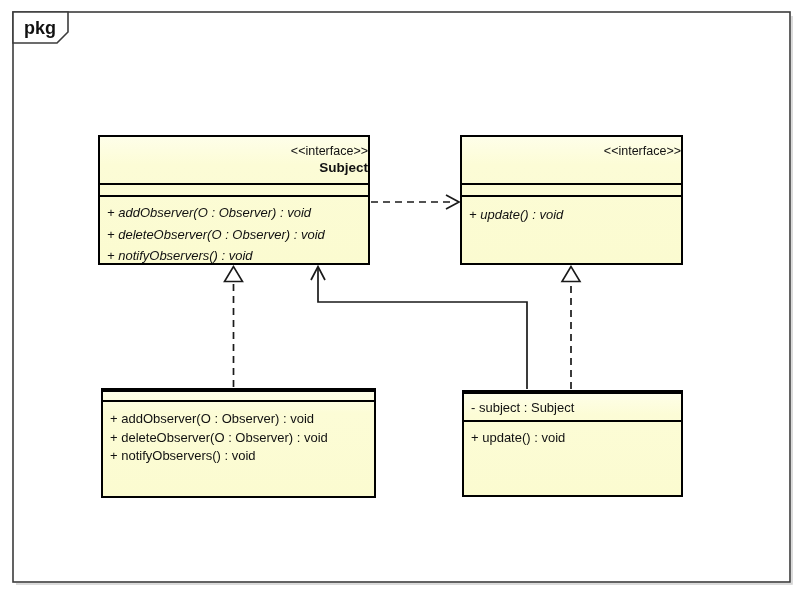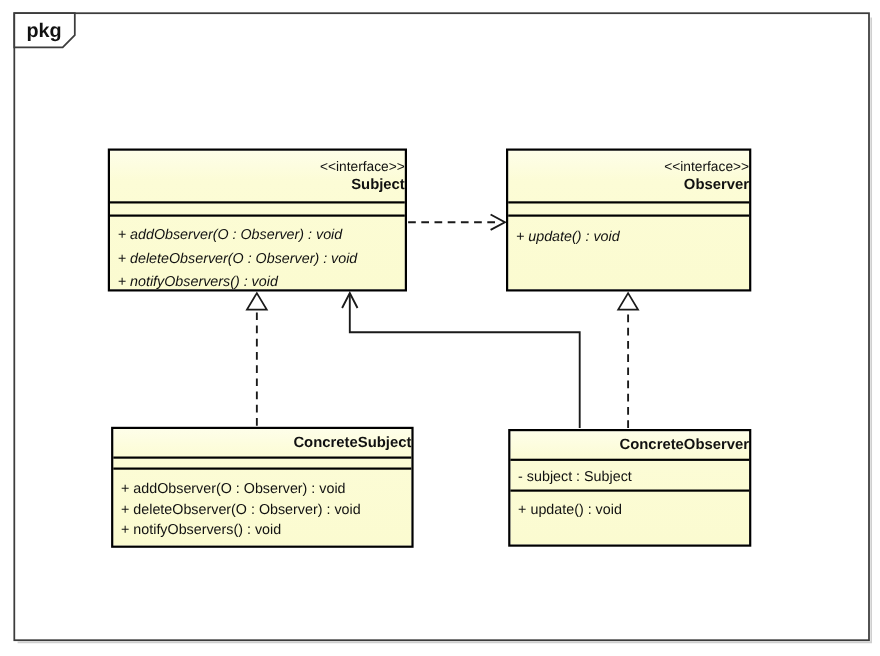--- a/index.html
+++ b/index.html
@@ -94,44 +94,37 @@
     <div class="ops">
       <div>+ addObserver(O : Observer) : void</div>
       <div>+ deleteObserver(O : Observer) : void</div>
       <div>+ notifyObservers() : void</div>
     </div>
   </div>
 
   <div class="uml-class italic" id="c-observer">
     <div class="hdr">
       <div class="stereo">&lt;&lt;interface&gt;&gt;</div>
-      <div class="title">Observer</div>
     </div>
     <div class="attrs"></div>
     <div class="ops">
       <div>+ update() : void</div>
     </div>
   </div>
 
   <div class="uml-class" id="c-csubject">
-    <div class="hdr">
-      <div class="title">ConcreteSubject</div>
-    </div>
     <div class="attrs"></div>
     <div class="ops">
       <div>+ addObserver(O : Observer) : void</div>
       <div>+ deleteObserver(O : Observer) : void</div>
       <div>+ notifyObservers() : void</div>
     </div>
   </div>
 
   <div class="uml-class" id="c-cobserver">
-    <div class="hdr">
-      <div class="title">ConcreteObserver</div>
-    </div>
     <div class="attrs">
       <div>- subject : Subject</div>
     </div>
     <div class="ops">
       <div>+ update() : void</div>
     </div>
   </div>
 
 </div>
 

